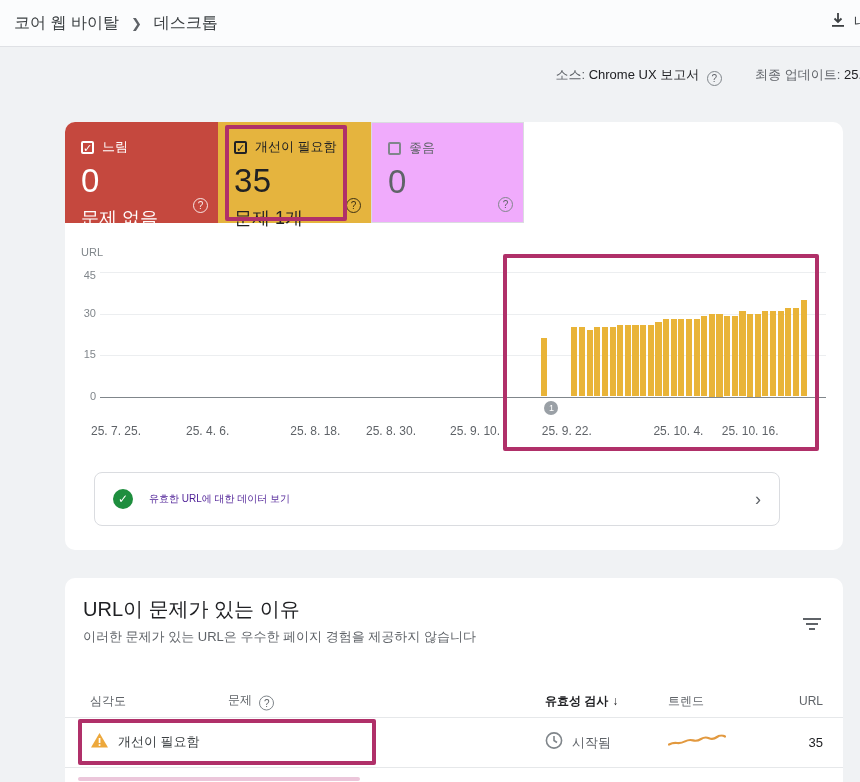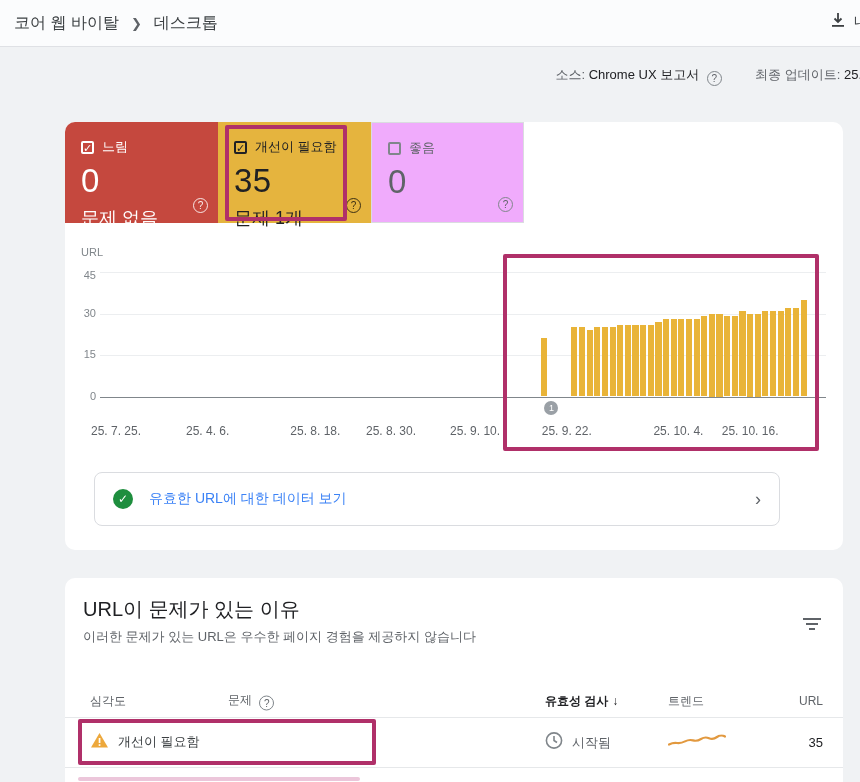--- a/index.html
+++ b/index.html
@@ -50,21 +50,21 @@
   .gridline { position:absolute; left:35px; width:726px; height:1px; background:#eceef0; }
   .gridline.zero { background:#80868b; }
   .ytick { position:absolute; width:26px; text-align:right; font-size:11px; color:#80868b; }
   .bar { position:absolute; width:6.2px; background:#e9b438; }
   .xtick { position:absolute; font-size:12px; color:#5f6368; transform:translateX(-50%); white-space:nowrap; top:174px; }
   .marker1 { position:absolute; width:14px; height:14px; border-radius:50%; background:#9aa0a6; color:#fff; font-size:9px; display:flex; align-items:center; justify-content:center; top:151px; }
 
   
   .valid-row { position:absolute; left:29px; top:350px; width:686px; height:54px; border:1px solid #dadce0; border-radius:8px; display:flex; align-items:center; padding:0 18px; gap:16px; cursor:pointer; background:#fff; }
   .gcheck { width:20px; height:20px; border-radius:50%; background:#1e8e3e; color:#fff; font-size:12px; display:flex; align-items:center; justify-content:center; flex:none; }
-  .valid-label { font-size:14px; color:#3b82f6; flex:1; }
+  .valid-label { font-size:10px; color:#4c1d95; flex:1; }
   .chev { color:#5f6368; font-size:18px; }
 
   
   .p2-title { position:absolute; left:18px; top:18px; font-size:20px; color:#202124; }
   .p2-sub { position:absolute; left:18px; top:50px; font-size:13px; color:#5f6368; }
   .filter-ic { position:absolute; left:738px; top:40px; width:18px; height:12px; cursor:pointer; }
   .filter-ic i { display:block; background:#5f6368; height:2px; margin-bottom:3px; }
   .filter-ic i:nth-child(1){width:18px;} .filter-ic i:nth-child(2){width:12px; margin-left:3px;} .filter-ic i:nth-child(3){width:6px; margin-left:6px;}
 
   .thead { position:absolute; left:0; top:108px; width:778px; height:30px; font-size:12px; color:#5f6368; }

